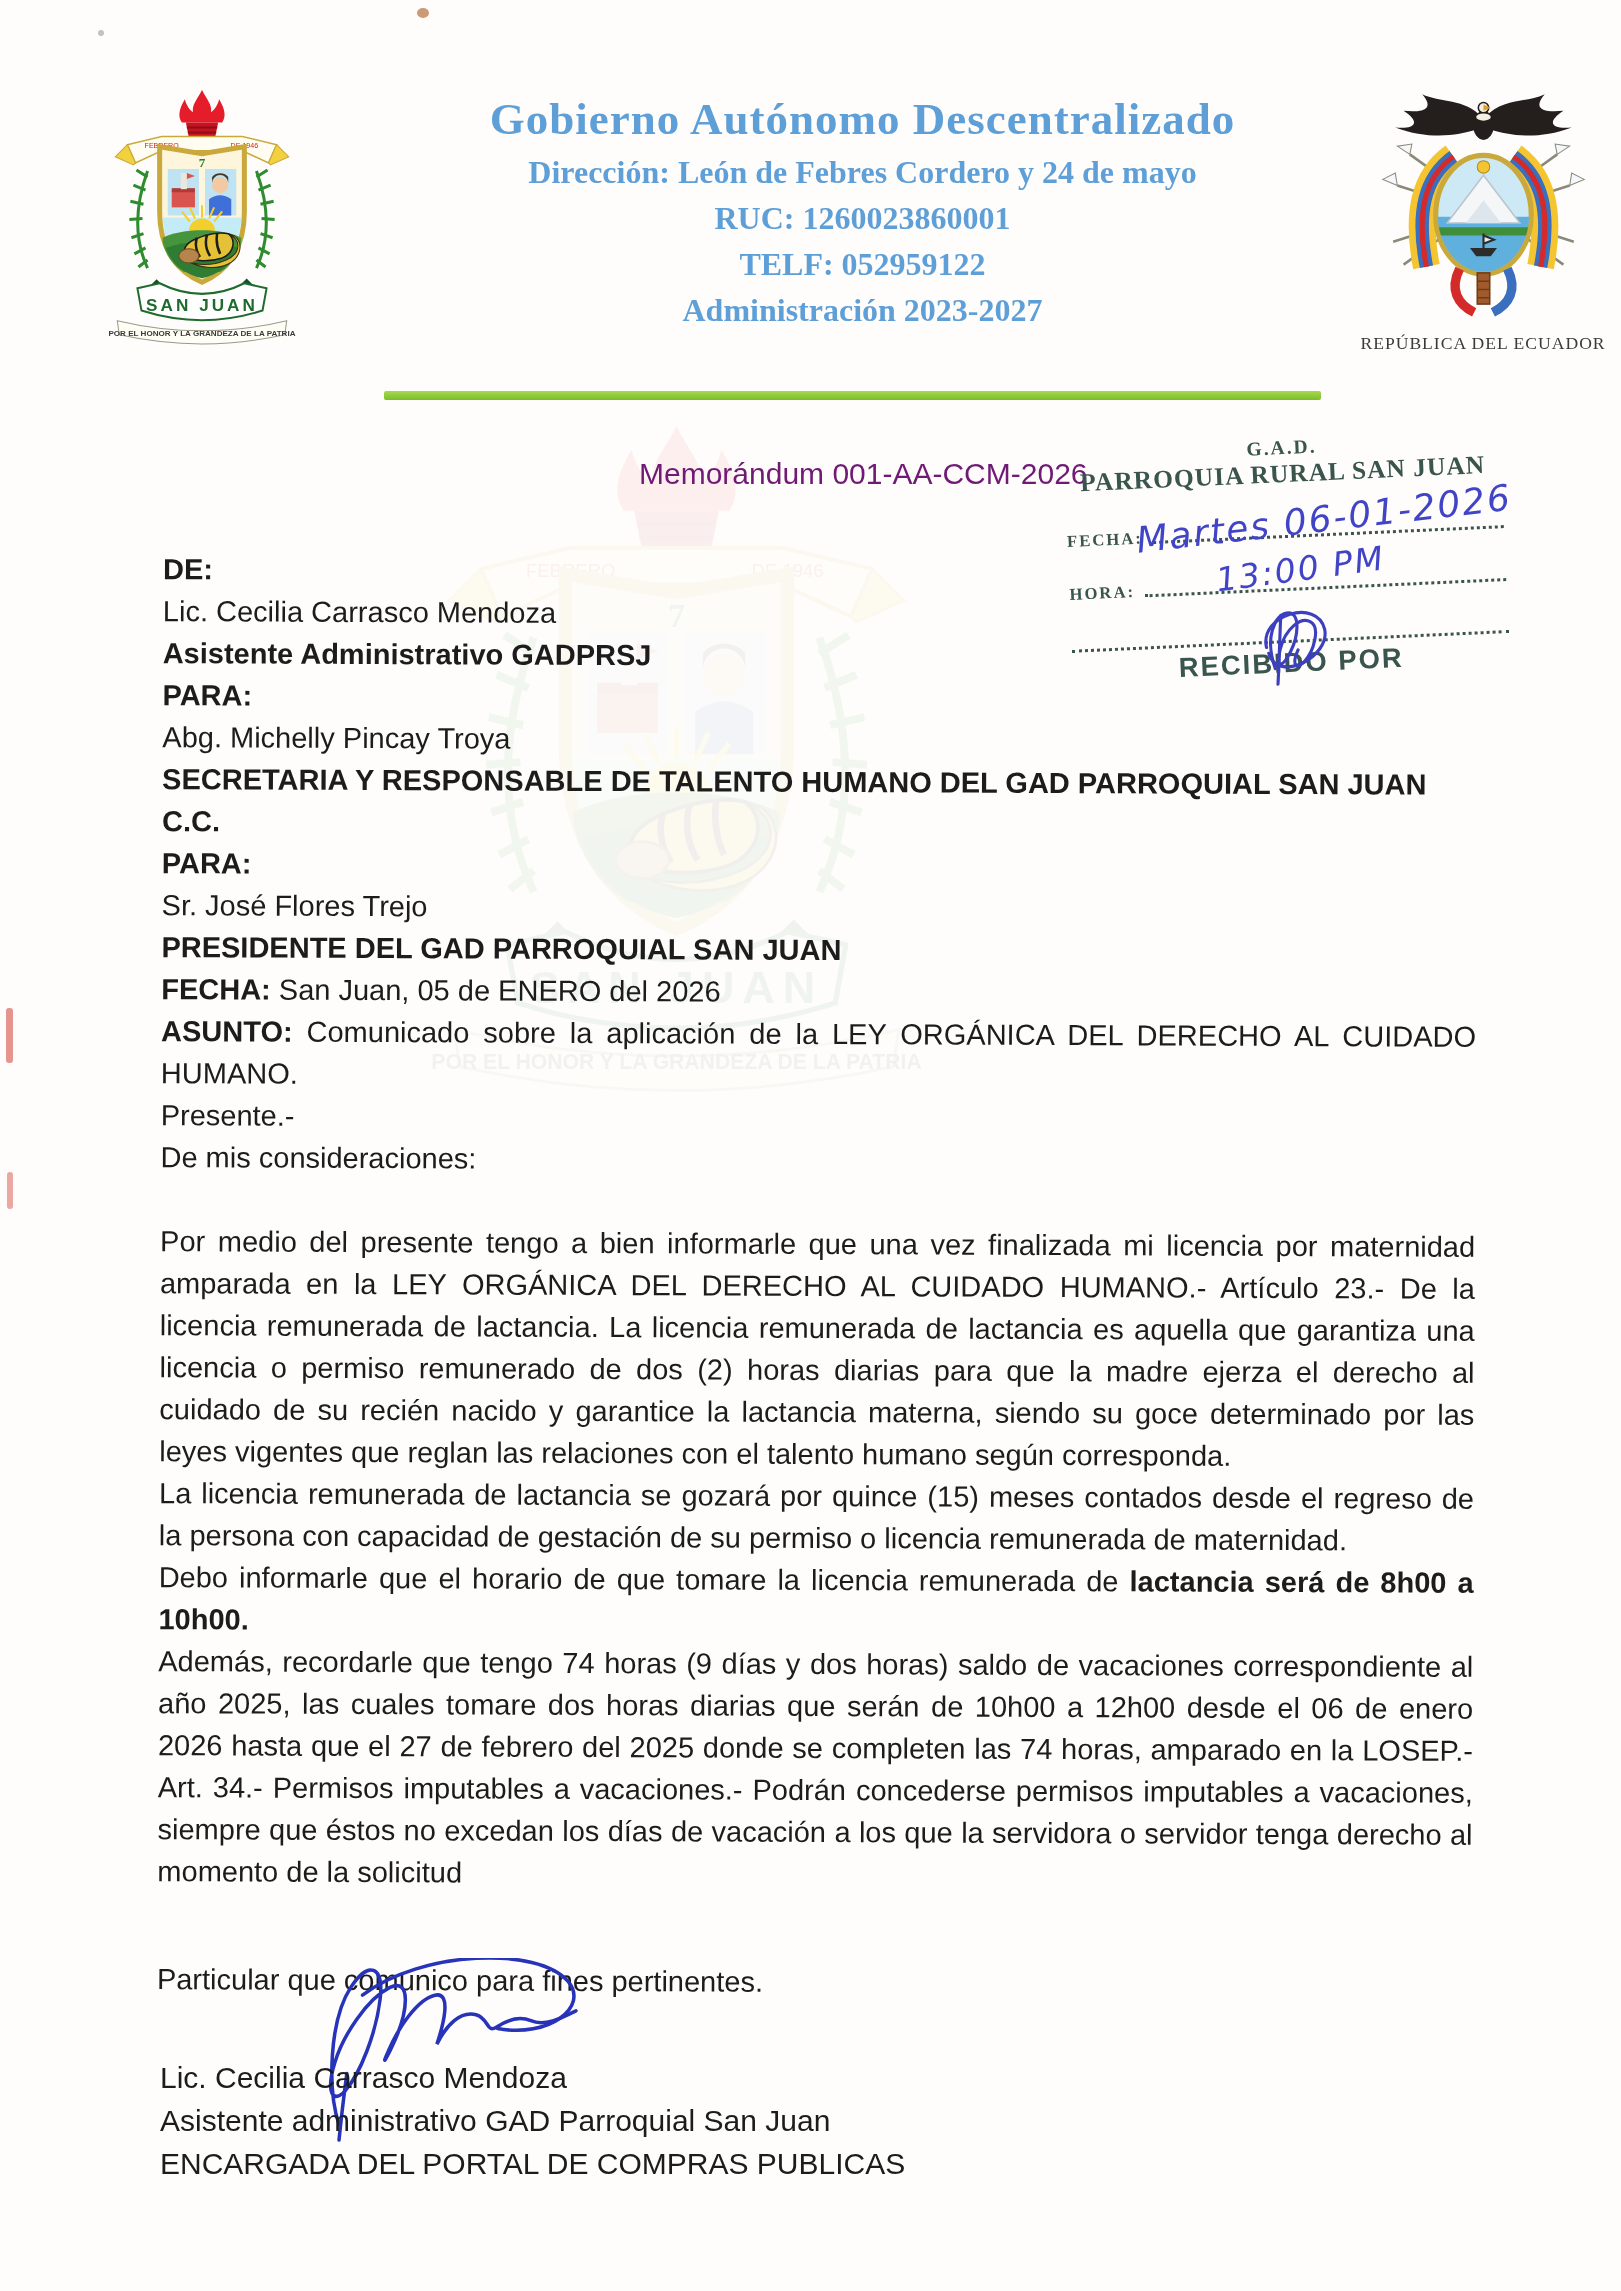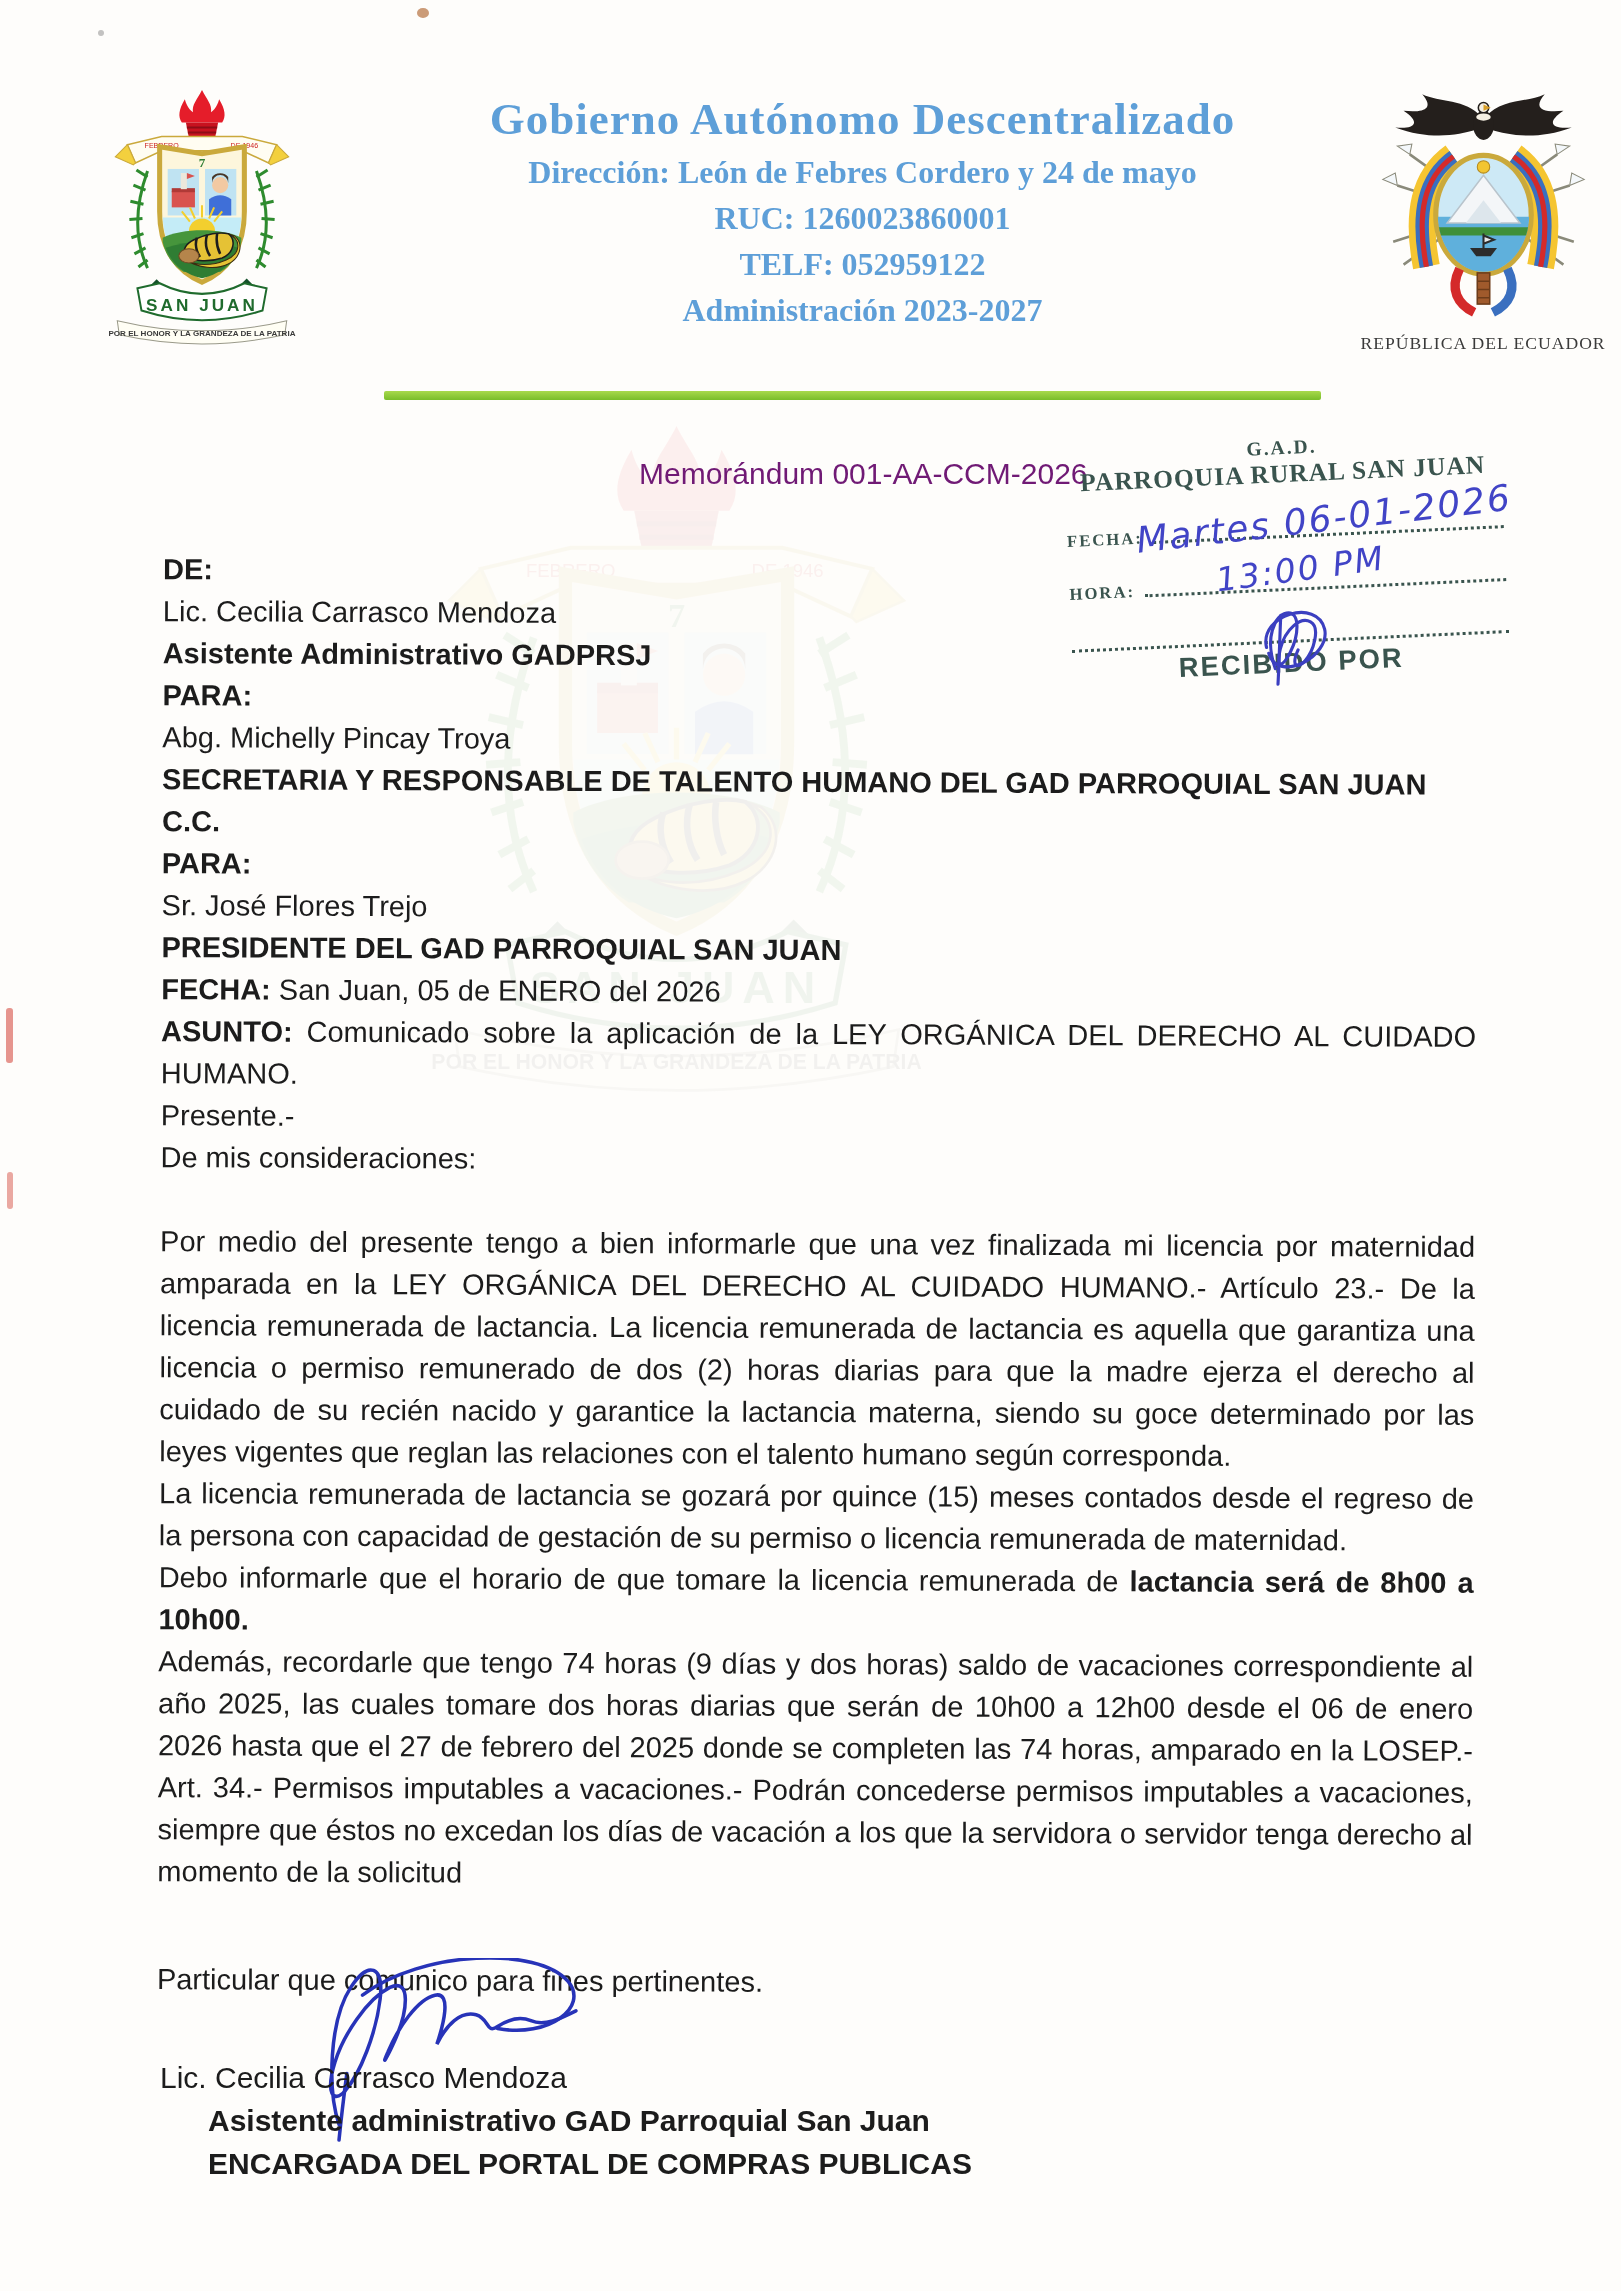--- a/index.html
+++ b/index.html
@@ -50,21 +50,21 @@
      transform:rotate(0.25deg);}
   #letter p{margin:0;}
   .jst{text-align:justify;}
   .gap{height:42px;}
   .gap-sm{height:23.5px;}
   b{font-weight:bold;}
 
   
   #sig-block{left:160px;top:2056px;font-size:30px;line-height:43px;}
   #sig-name{font-weight:normal;}
-  .sig-bold{font-weight:bold;margin-left:48px;}
+  .sig-bold{font-weight:normal;}
   #signature-svg{left:245px;top:1958px;width:421px;height:186px;}
 
   
   .speck{position:absolute;border-radius:50%;}
 </style>
 </head>
 <body>
 
 <svg width="0" height="0" style="position:absolute" aria-hidden="true">
   <defs>

